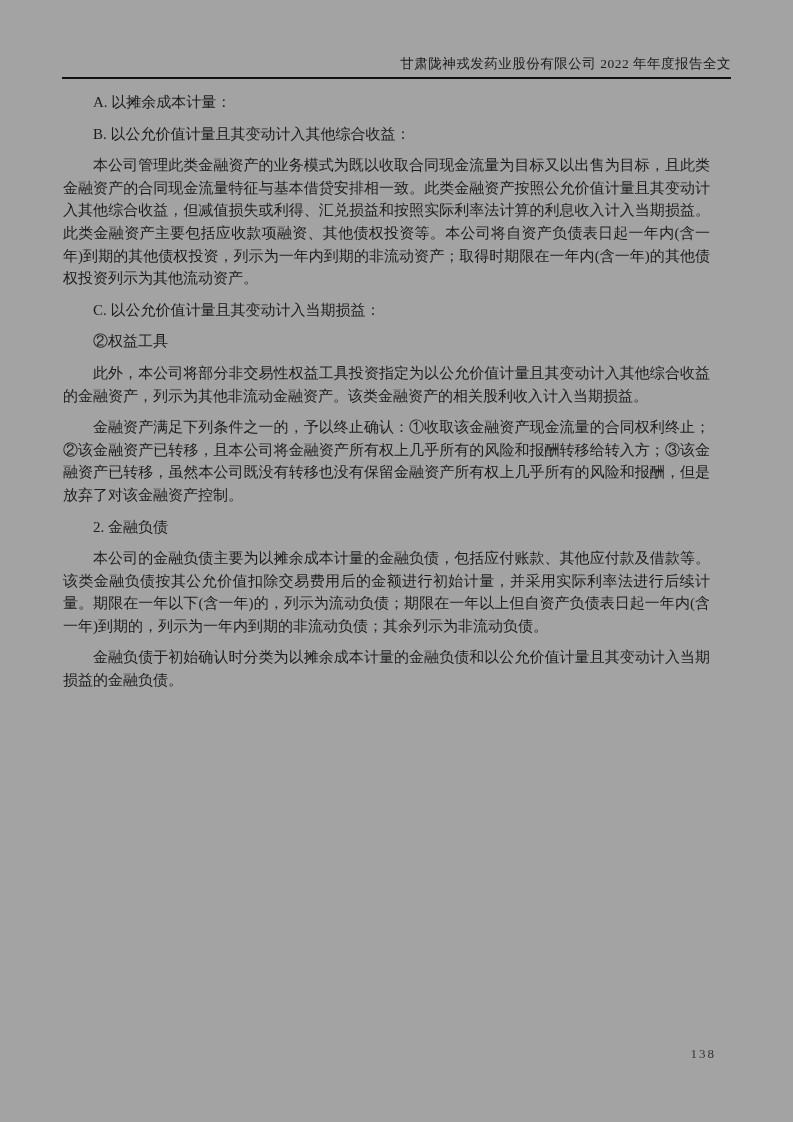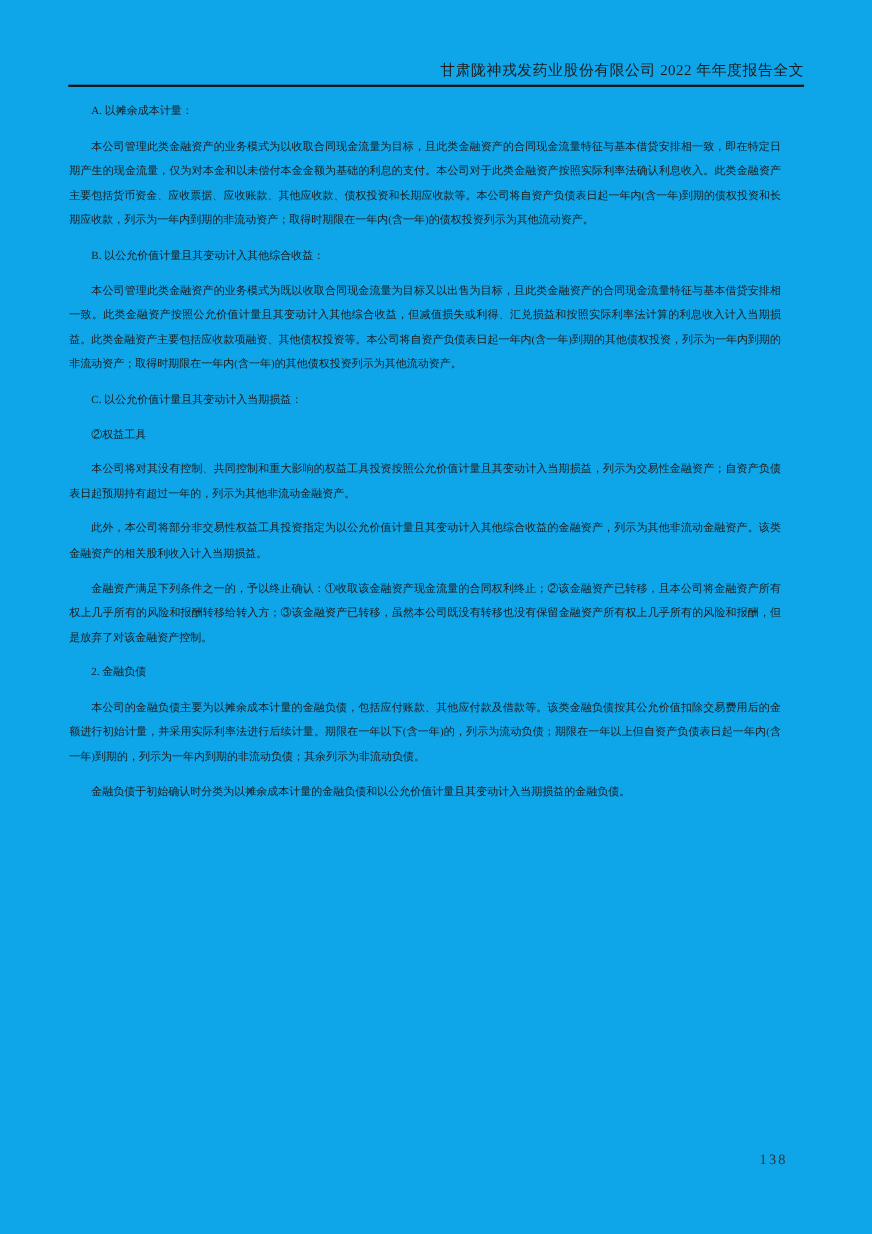--- a/index.html
+++ b/index.html
@@ -8,21 +8,21 @@
     height: 1122px;
     background: #ffffff;
     position: relative;
     font-family: "Liberation Serif", "DejaVu Serif", serif;
     color: #1c1c1c;
     overflow: hidden;
   }
   .page {
     position: absolute;
     inset: 0;
-    background: #0ea5e9;
+    background: #a3a3a3;
   }
   .page-header {
     position: absolute;
     top: 55px;
     left: 62px;
     right: 62px;
     text-align: right;
     font-size: 13.5px;
     line-height: 18px;
     letter-spacing: 0.5px;
@@ -31,21 +31,21 @@
     white-space: nowrap;
   }
   .content {
     position: absolute;
     top: 91px;
     left: 63px;
     width: 647px;
   }
   .content p {
     margin: 0 0 9px 0;
-    font-size: 10px;
+    font-size: 15px;
     line-height: 22.6px;
     text-indent: 2em;
     text-align: justify;
     text-justify: inter-ideograph;
     word-break: break-all;
   }
   .content p.heading {
     text-align: left;
   }
   .page-footer {
@@ -59,26 +59,24 @@
 </style>
 </head>
 <body>
 
 <div class="page">
 
   <div class="page-header">甘肃陇神戎发药业股份有限公司 2022 年年度报告全文</div>
 
   <div class="content">
     <p class="heading">A. 以摊余成本计量：</p>
-    <p>本公司管理此类金融资产的业务模式为以收取合同现金流量为目标，且此类金融资产的合同现金流量特征与基本借贷安排相一致，即在特定日期产生的现金流量，仅为对本金和以未偿付本金金额为基础的利息的支付。本公司对于此类金融资产按照实际利率法确认利息收入。此类金融资产主要包括货币资金、应收票据、应收账款、其他应收款、债权投资和长期应收款等。本公司将自资产负债表日起一年内(含一年)到期的债权投资和长期应收款，列示为一年内到期的非流动资产；取得时期限在一年内(含一年)的债权投资列示为其他流动资产。</p>
     <p class="heading">B. 以公允价值计量且其变动计入其他综合收益：</p>
     <p>本公司管理此类金融资产的业务模式为既以收取合同现金流量为目标又以出售为目标，且此类金融资产的合同现金流量特征与基本借贷安排相一致。此类金融资产按照公允价值计量且其变动计入其他综合收益，但减值损失或利得、汇兑损益和按照实际利率法计算的利息收入计入当期损益。此类金融资产主要包括应收款项融资、其他债权投资等。本公司将自资产负债表日起一年内(含一年)到期的其他债权投资，列示为一年内到期的非流动资产；取得时期限在一年内(含一年)的其他债权投资列示为其他流动资产。</p>
     <p class="heading">C. 以公允价值计量且其变动计入当期损益：</p>
     <p class="heading">②权益工具</p>
-    <p>本公司将对其没有控制、共同控制和重大影响的权益工具投资按照公允价值计量且其变动计入当期损益，列示为交易性金融资产；自资产负债表日起预期持有超过一年的，列示为其他非流动金融资产。</p>
     <p>此外，本公司将部分非交易性权益工具投资指定为以公允价值计量且其变动计入其他综合收益的金融资产，列示为其他非流动金融资产。该类金融资产的相关股利收入计入当期损益。</p>
     <p>金融资产满足下列条件之一的，予以终止确认：①收取该金融资产现金流量的合同权利终止；②该金融资产已转移，且本公司将金融资产所有权上几乎所有的风险和报酬转移给转入方；③该金融资产已转移，虽然本公司既没有转移也没有保留金融资产所有权上几乎所有的风险和报酬，但是放弃了对该金融资产控制。</p>
     <p class="heading">2. 金融负债</p>
     <p>本公司的金融负债主要为以摊余成本计量的金融负债，包括应付账款、其他应付款及借款等。该类金融负债按其公允价值扣除交易费用后的金额进行初始计量，并采用实际利率法进行后续计量。期限在一年以下(含一年)的，列示为流动负债；期限在一年以上但自资产负债表日起一年内(含一年)到期的，列示为一年内到期的非流动负债；其余列示为非流动负债。</p>
     <p>金融负债于初始确认时分类为以摊余成本计量的金融负债和以公允价值计量且其变动计入当期损益的金融负债。</p>
   </div>
 
   <div class="page-footer">138</div>
 
 </div>

